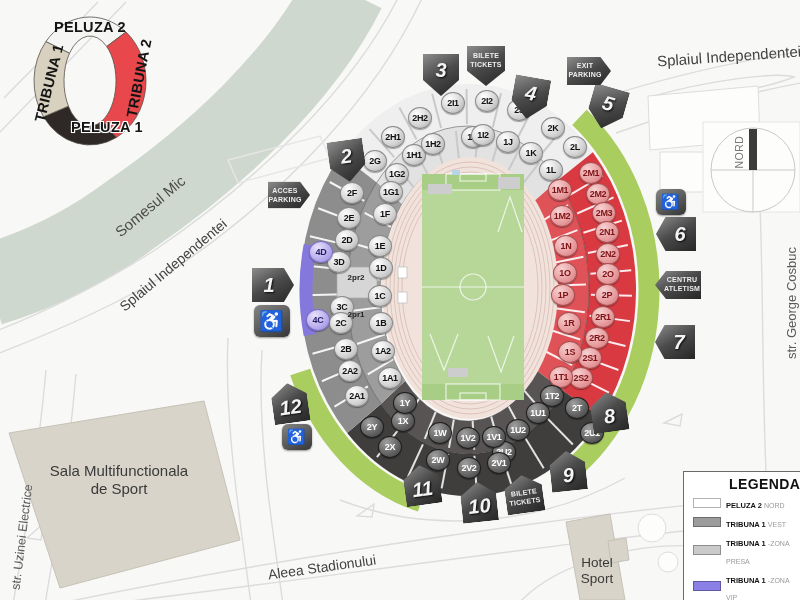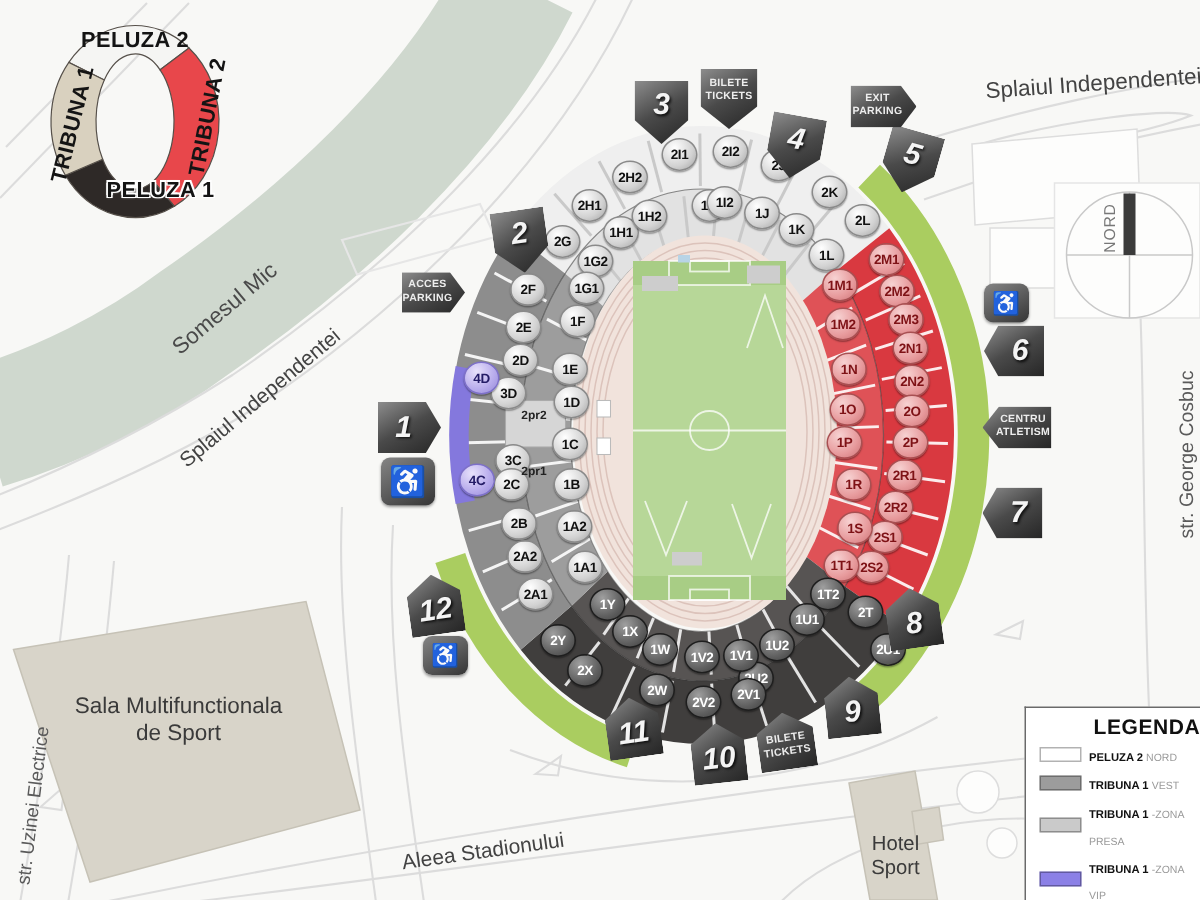--- a/index.html
+++ b/index.html
@@ -295,21 +295,21 @@
       <div class="sector s" style="left: 469px; top: 468px;">2V2</div>
       <div class="sector s" style="left: 438px; top: 460px;">2W</div>
       <div class="sector s" style="left: 390px; top: 447px;">2X</div>
       <div class="sector s" style="left: 372px; top: 427px;">2Y</div>
       <div class="sector s" style="left: 552px; top: 396px;">1T2</div>
       <div class="sector s" style="left: 538px; top: 413px;">1U1</div>
       <div class="sector s" style="left: 518px; top: 430px;">1U2</div>
       <div class="sector s" style="left: 494px; top: 437px;">1V1</div>
       <div class="sector s" style="left: 468px; top: 438px;">1V2</div>
       <div class="sector s" style="left: 440px; top: 433px;">1W</div>
-      <div class="sector s" style="left: 420px; top: 421px;">1X</div>
+      <div class="sector s" style="left: 403px; top: 421px;">1X</div>
       <div class="sector s" style="left: 405px; top: 403px;">1Y</div>
       <div class="sector w" style="left: 352px; top: 193px;">2F</div>
       <div class="sector w" style="left: 349px; top: 218px;">2E</div>
       <div class="sector w" style="left: 347px; top: 240px;">2D</div>
       <div class="sector w" style="left: 339px; top: 262px;">3D</div>
       <div class="sector w" style="left: 342px; top: 307px;">3C</div>
       <div class="sector w" style="left: 341px; top: 323px;">2C</div>
       <div class="sector w" style="left: 346px; top: 349px;">2B</div>
       <div class="sector w" style="left: 350px; top: 371px;">2A2</div>
       <div class="sector w" style="left: 357px; top: 396px;">2A1</div>

